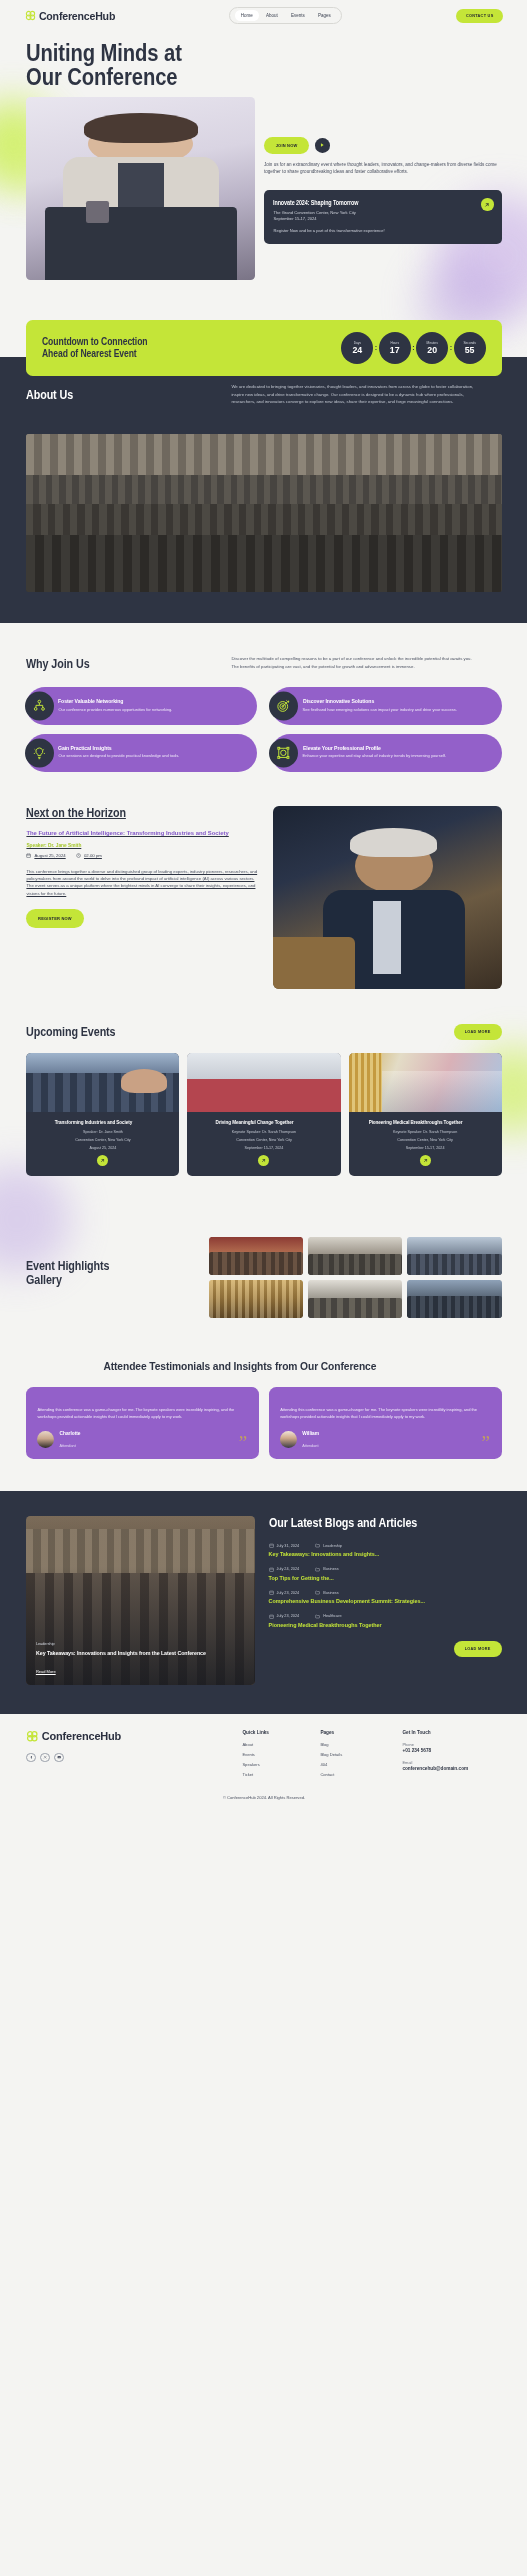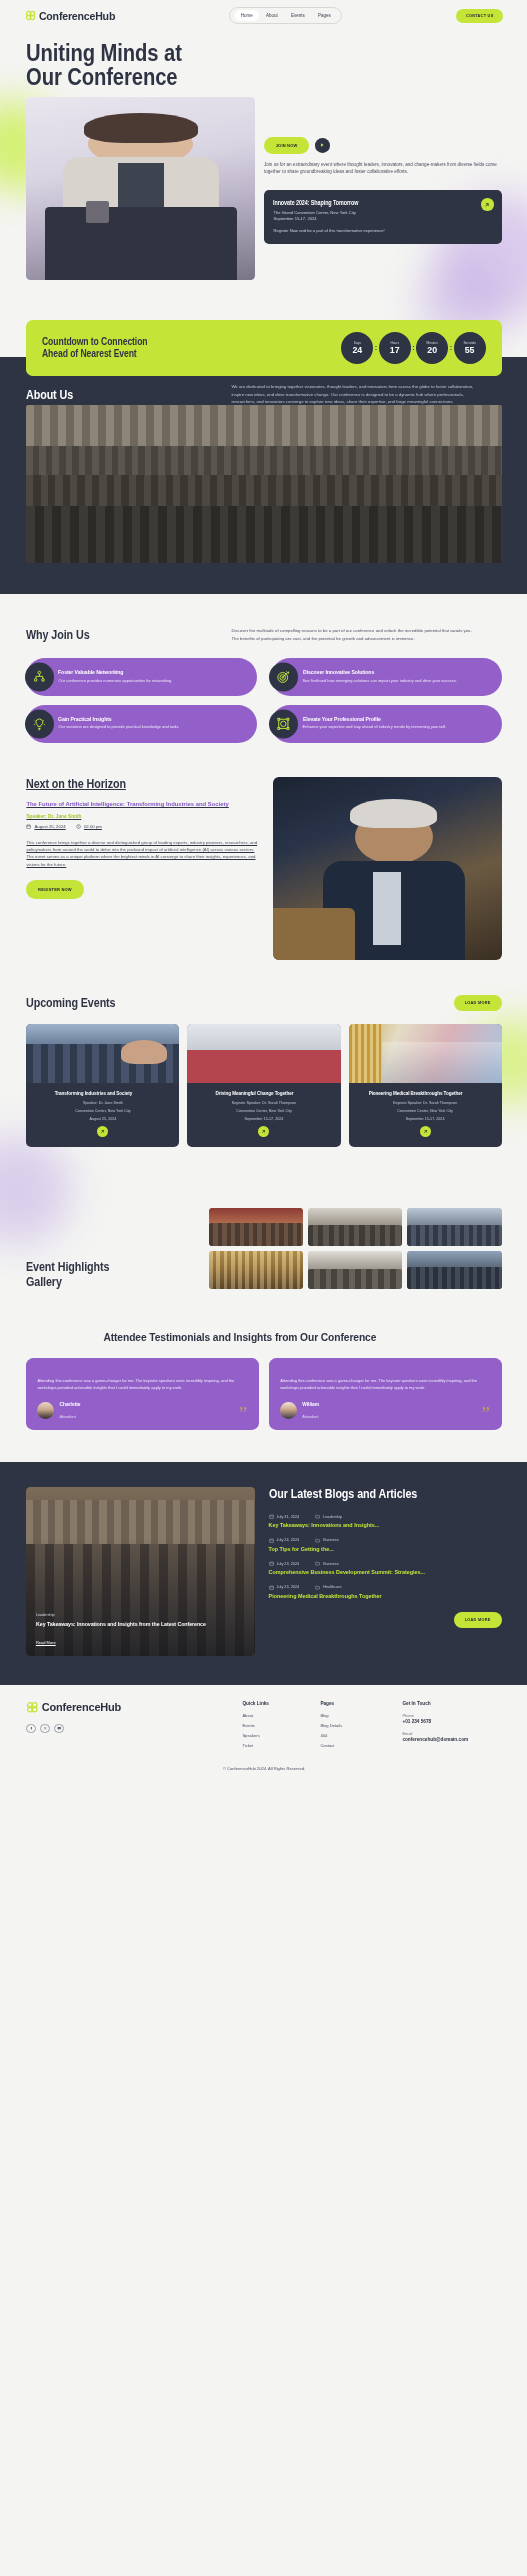--- a/index.html
+++ b/index.html
@@ -53,28 +53,28 @@
   .cd-band { background:#c4e538; border-radius:6.6px; padding:11.7px 16px; display:flex; align-items:center; justify-content:space-between; }
   .cd-title { font-size:10px; line-height:1.18; color:#2e3443; width:183px; }
   .cd-timers { display:flex; align-items:center; gap:1.5px; }
   .cd-unit { width:32px; height:32px; border-radius:50%; background:#2e3443; color:#fff; display:flex; flex-direction:column; align-items:center; justify-content:center; gap:0.7px; }
   .cd-unit .lbl { font-size:3.2px; color:#d2d6de; }
   .cd-unit .num { font-size:8.8px; font-weight:700; font-family:"Liberation Sans Narrow","Liberation Sans",sans-serif; }
   .cd-colon { color:#2e3443; font-size:7.3px; font-weight:700; line-height:.7; letter-spacing:0; }
 
   
   .about { background:#2e3443; padding:26.4px 26.4px 31px; margin-top:-19px; position:relative; }
-  .about-head { display:flex; gap:22px; align-items:flex-start; margin-bottom:0; }
+  .about-head { display:flex; gap:22px; align-items:flex-start; margin-bottom:29px; }
   .about h2 { font-size:12.5px; color:#fff; width:183px; padding-top:4.4px; }
   .about p { font-size:4.3px; line-height:1.72; color:#c3c8d2; width:242px; }
   .about-img { width:100%; height:158px; border-radius:2.9px; overflow:hidden; }
 
   
   .why { padding:31px 26.4px 22px; }
-  .why-head { display:flex; gap:22px; align-items:flex-end; margin-bottom:16px; }
+  .why-head { display:flex; gap:22px; align-items:center; margin-bottom:16px; }
   .why h2 { font-size:12.5px; width:183px; color:#2e3443; padding-top:2.9px; }
   .why-intro { font-size:4.3px; line-height:1.72; color:#4a5060; width:242px; }
   .feat-grid { display:grid; grid-template-columns:1fr 1fr; gap:8.8px 13.2px; }
   .feat { background:#9360c9; border-radius:20.5px; padding:6.6px 10.3px 8px 32px; position:relative; min-height:38px; display:flex; flex-direction:column; justify-content:center; }
   .feat .ico { position:absolute; left:-1.5px; top:50%; transform:translateY(-50%); width:29px; height:29px; border-radius:50%; background:#2e3443; display:flex; align-items:center; justify-content:center; }
   .feat .ico svg { width:14.7px; height:14.7px; }
   .feat h4 { font-size:6px; color:#fff; margin-bottom:2.2px; }
   .feat p { font-size:4px; line-height:1.5; color:#efe7f8; }
 
   
@@ -105,21 +105,21 @@
   .ev-body p { font-size:3.7px; color:#c3c8d2; line-height:1.4; margin-bottom:2.9px; }
   .ev-arrow { width:11px; height:11px; border-radius:50%; background:#c4e538; display:flex; align-items:center; justify-content:center; margin:4.4px auto 0; cursor:pointer; }
   .ev-arrow svg { width:5.1px; height:5.1px; }
 
   
   .ctaband { background:#86808d; padding:25px 44px 28px; text-align:center; position:relative; }
   .ctaband h2 { font-size:11.4px; color:#fff; line-height:1.28; margin-bottom:11.7px; }
   .btn-joinnow { background:#c4e538; color:#23272e; font-size:4px; font-weight:700; letter-spacing:0.3px; border:none; border-radius:14.7px; padding:6.6px 12.5px; cursor:pointer; }
 
   
-  .gal { padding:32px 26.4px 32px; display:flex; gap:13.2px; align-items:flex-end; }
+  .gal { padding:32px 26.4px 32px; display:flex; gap:13.2px; align-items:flex-start; }
   .gal h2 { font-size:12.5px; width:169px; line-height:1.15; padding-top:22px; }
   .gal-grid { display:grid; grid-template-columns:repeat(3,1fr); gap:5.1px; flex:1; }
   .gal-grid div { height:38px; border-radius:2.2px; overflow:hidden; }
 
   
   .tst { padding:10.3px 26.4px 32px; text-align:center; }
   .tst h2 { font-size:11.4px; margin-bottom:14.7px; }
   .tst-grid { display:grid; grid-template-columns:1fr 1fr; gap:10.3px; }
   .tst-card { background:#9360c9; border-radius:7.3px; padding:20.5px 11px 10.3px; text-align:left; position:relative; }
   .tst-card p.quote { font-size:4px; line-height:1.62; color:#f2ebfa; margin-bottom:10.3px; }

